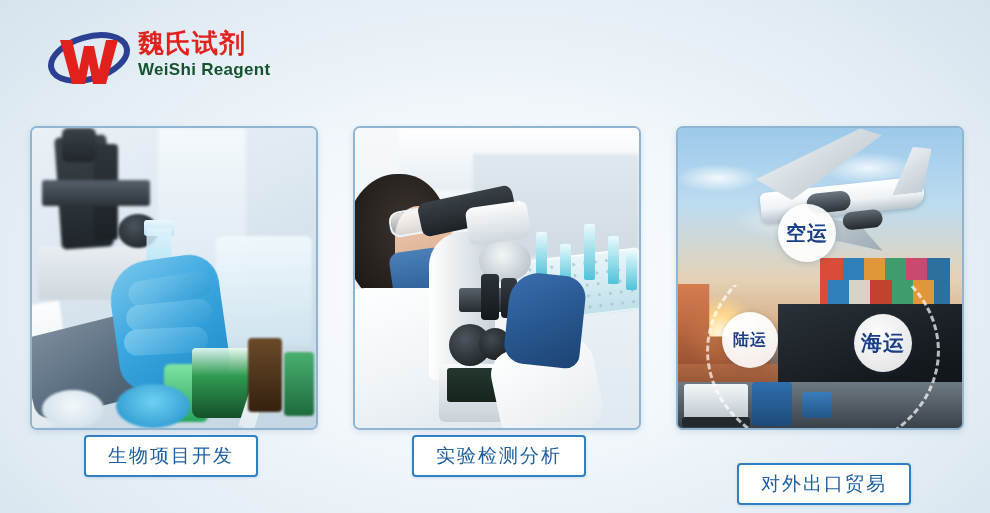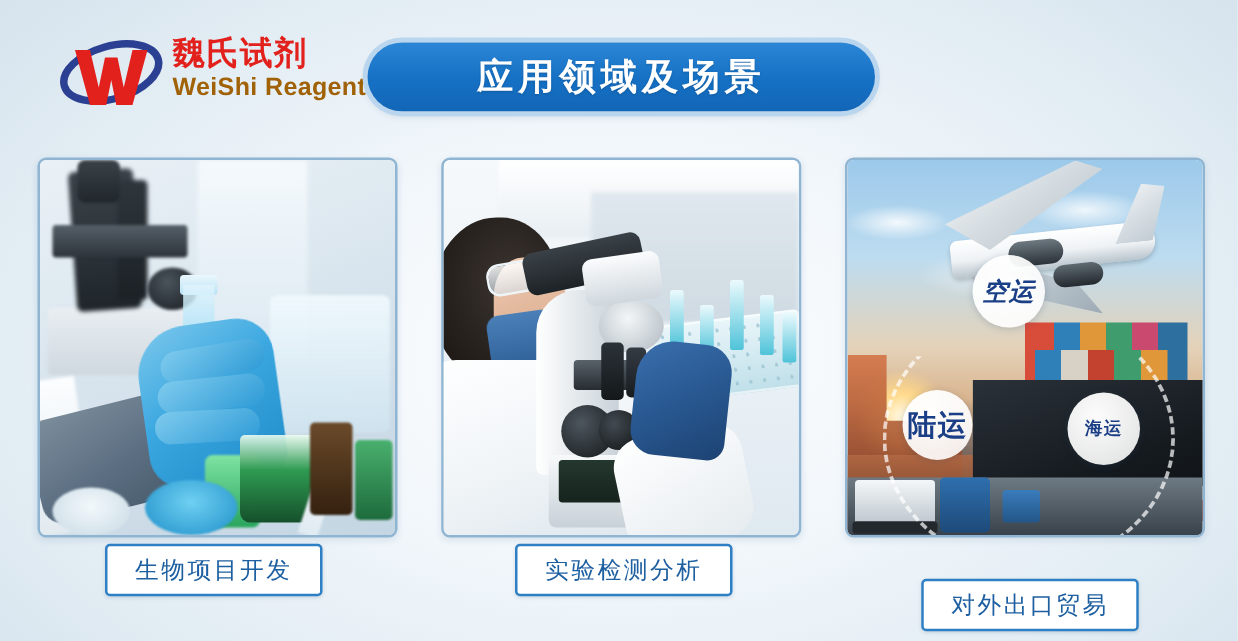--- a/index.html
+++ b/index.html
@@ -16,21 +16,21 @@
   
   .logo{position:absolute;left:46px;top:26px;width:225px;height:64px;}
   .logo-mark{position:absolute;left:0;top:4px;width:86px;height:56px;}
   .logo-text{position:absolute;left:92px;top:2px;width:150px;}
   .logo-cn{
     font-family:"DejaVu Sans","Liberation Sans",sans-serif;
     font-size:26px;font-weight:bold;color:#e2211c;letter-spacing:1px;
     line-height:30px;white-space:nowrap;
   }
   .logo-en{
-    font-size:20px;font-weight:bold;color:#a16207;letter-spacing:.3px;
+    font-size:17px;font-weight:bold;color:#14532d;letter-spacing:.3px;
     line-height:22px;white-space:nowrap;margin-top:1px;
   }
 
   .title-pill{
     position:absolute;left:294px;top:34px;width:406px;height:55px;
     border-radius:28px;
     background:linear-gradient(180deg,#2b86d6 0%,#1570c4 55%,#1366b7 100%);
     box-shadow:0 0 0 4px #b9d6ee, 0 3px 7px rgba(20,70,120,.22);
     display:flex;align-items:center;justify-content:center;
   }
@@ -252,47 +252,44 @@
   .bottle-l1,.bottle-l2{font-family:"DejaVu Sans","Liberation Sans",sans-serif;
     font-size:7px;color:#3a3a3a;letter-spacing:.4px;white-space:nowrap;}
 
   .modecircle{position:absolute;border-radius:50%;
     background:radial-gradient(circle at 40% 34%,rgba(255,255,255,.99),rgba(255,255,255,.86));
     display:flex;align-items:center;justify-content:center;
     box-shadow:0 1px 6px rgba(40,70,100,.22);}
   .modecircle span{font-family:"DejaVu Sans","Liberation Sans",sans-serif;
     font-weight:bold;color:#1b3f86;letter-spacing:1px;white-space:nowrap;}
   .mc-air{left:100px;top:76px;width:58px;height:58px;}
-  .mc-air span{font-size:20px;font-style:italic;}
+  .mc-air span{font-size:20px;}
   .mc-land{left:44px;top:184px;width:56px;height:56px;}
-  .mc-land span{font-size:23px;}
+  .mc-land span{font-size:16px;}
   .mc-sea{left:176px;top:186px;width:58px;height:58px;}
-  .mc-sea span{font-size:14px;}
+  .mc-sea span{font-size:21px;}
 </style>
 </head>
 <body>
 
 <div class="stage">
 
   <div class="logo">
     <div class="logo-mark">
       <svg viewBox="0 0 86 56" width="86" height="56" aria-hidden="true">
         <ellipse cx="43" cy="28" rx="39" ry="21" fill="none" stroke="#2b3f93" stroke-width="6" transform="rotate(-16 43 28)"></ellipse>
         <path d="M14 10 L26 10 L33 40 L38 16 L48 16 L53 40 L60 10 L72 10 L60 54 L47 54 L43 34 L39 54 L26 54 Z" fill="#e2211c"></path>
       </svg>
     </div>
     <div class="logo-text">
       <div class="logo-cn">魏氏试剂</div>
       <div class="logo-en">WeiShi Reagent</div>
     </div>
   </div>
 
-  <div class="title-pill">
-    <span>应用领域及场景</span>
-  </div>
 
   <div class="cards">
 
     <div class="card c1">
       <div class="photo">
         <div class="p1bg"></div>
         <div class="p1-window"></div>
         <div class="micro-base"></div>
         <div class="micro-body"></div>
         <div class="micro-arm"></div>

